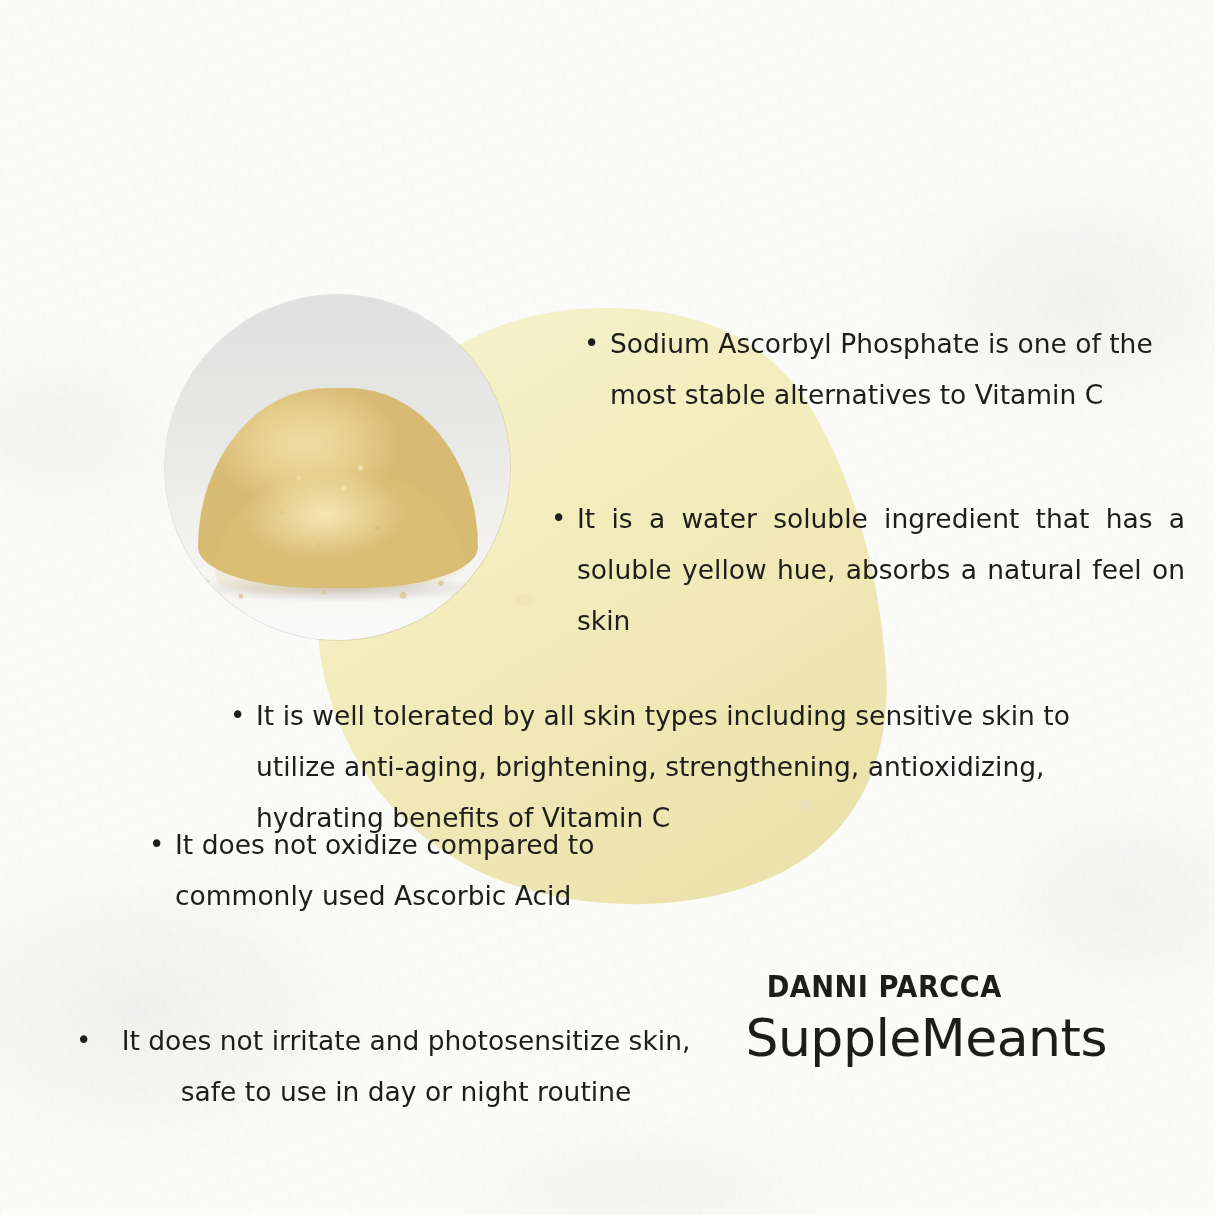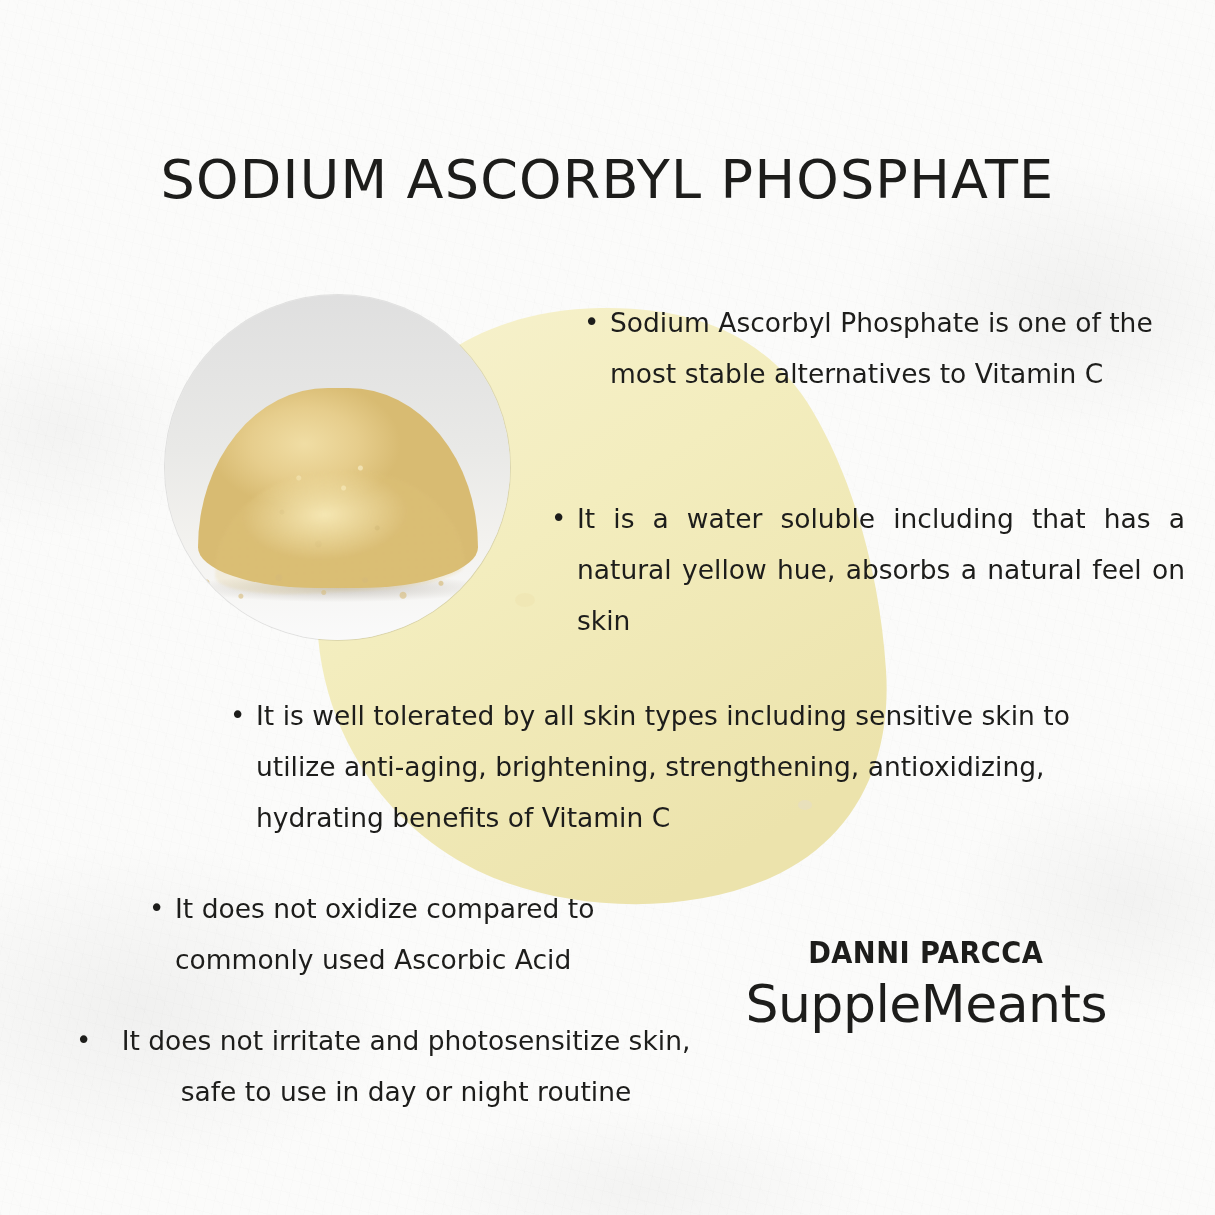--- a/index.html
+++ b/index.html
@@ -168,32 +168,32 @@
   }
   .bullet-block li::before {
     content: "\2022";
     position: absolute;
     left: 6px;
     top: 0;
     font-size: 26px;
     line-height: 51px;
     color: #1d1d1b;
   }
-  #b1 { left: 578px; top: 297px; width: 600px; }
+  #b1 { left: 578px; top: 318px; width: 600px; }
   #b2 { left: 545px; top: 493px; width: 640px; text-align: justify; }
   #b2 li { text-align: justify; }
   #b3 { left: 224px; top: 690px; width: 910px; }
-  #b4 { left: 143px; top: 883px; width: 560px; }
+  #b4 { left: 143px; top: 819px; width: 560px; }
   #b5 { left: 70px; top: 1015px; width: 640px; text-align: center; }
 
   #brand {
     position: absolute;
     right: 108px;
-    top: 934px;
-    text-align: center;
+    top: 968px;
+    text-align: left;
     color: #1d1d1b;
   }
   #brand-top {
     font-family: "DejaVu Sans", sans-serif;
     font-weight: bold;
     font-size: 31px;
     letter-spacing: 0.5px;
     transform: scaleX(0.88);
     white-space: nowrap;
   }
@@ -206,21 +206,20 @@
     letter-spacing: -0.5px;
   }
 </style>
 </head>
 <body>
 
 <div id="page">
 
   <div id="texture"></div>
 
-  <div id="title">SODIUM ASCORBYL PHOSPHATE</div>
 
   <div id="blob">
     <svg width="600" height="610" viewBox="0 0 600 610" aria-hidden="true">
       <defs>
         <linearGradient id="serumGrad" x1="0" y1="0" x2="0.6" y2="1">
           <stop offset="0%" stop-color="#f7f2cf"></stop>
           <stop offset="45%" stop-color="#f3edbe"></stop>
           <stop offset="100%" stop-color="#ece3ac"></stop>
         </linearGradient>
       </defs>
@@ -243,21 +242,21 @@
 
 
   <div class="bullet-block" id="b1">
     <ul>
       <li>Sodium Ascorbyl Phosphate is one of the most stable alternatives to Vitamin C</li>
     </ul>
   </div>
 
   <div class="bullet-block" id="b2">
     <ul>
-      <li>It is a water soluble including that has a natural yellow hue, absorbs a natural feel on skin</li>
+      <li>It is a water soluble ingredient that has a soluble yellow hue, absorbs a natural feel on skin</li>
     </ul>
   </div>
 
   <div class="bullet-block" id="b3">
     <ul>
       <li>It is well tolerated by all skin types including sensitive skin to utilize anti-aging, brightening, strengthening, antioxidizing, hydrating benefits of Vitamin C</li>
     </ul>
   </div>
 
   <div class="bullet-block" id="b4">

